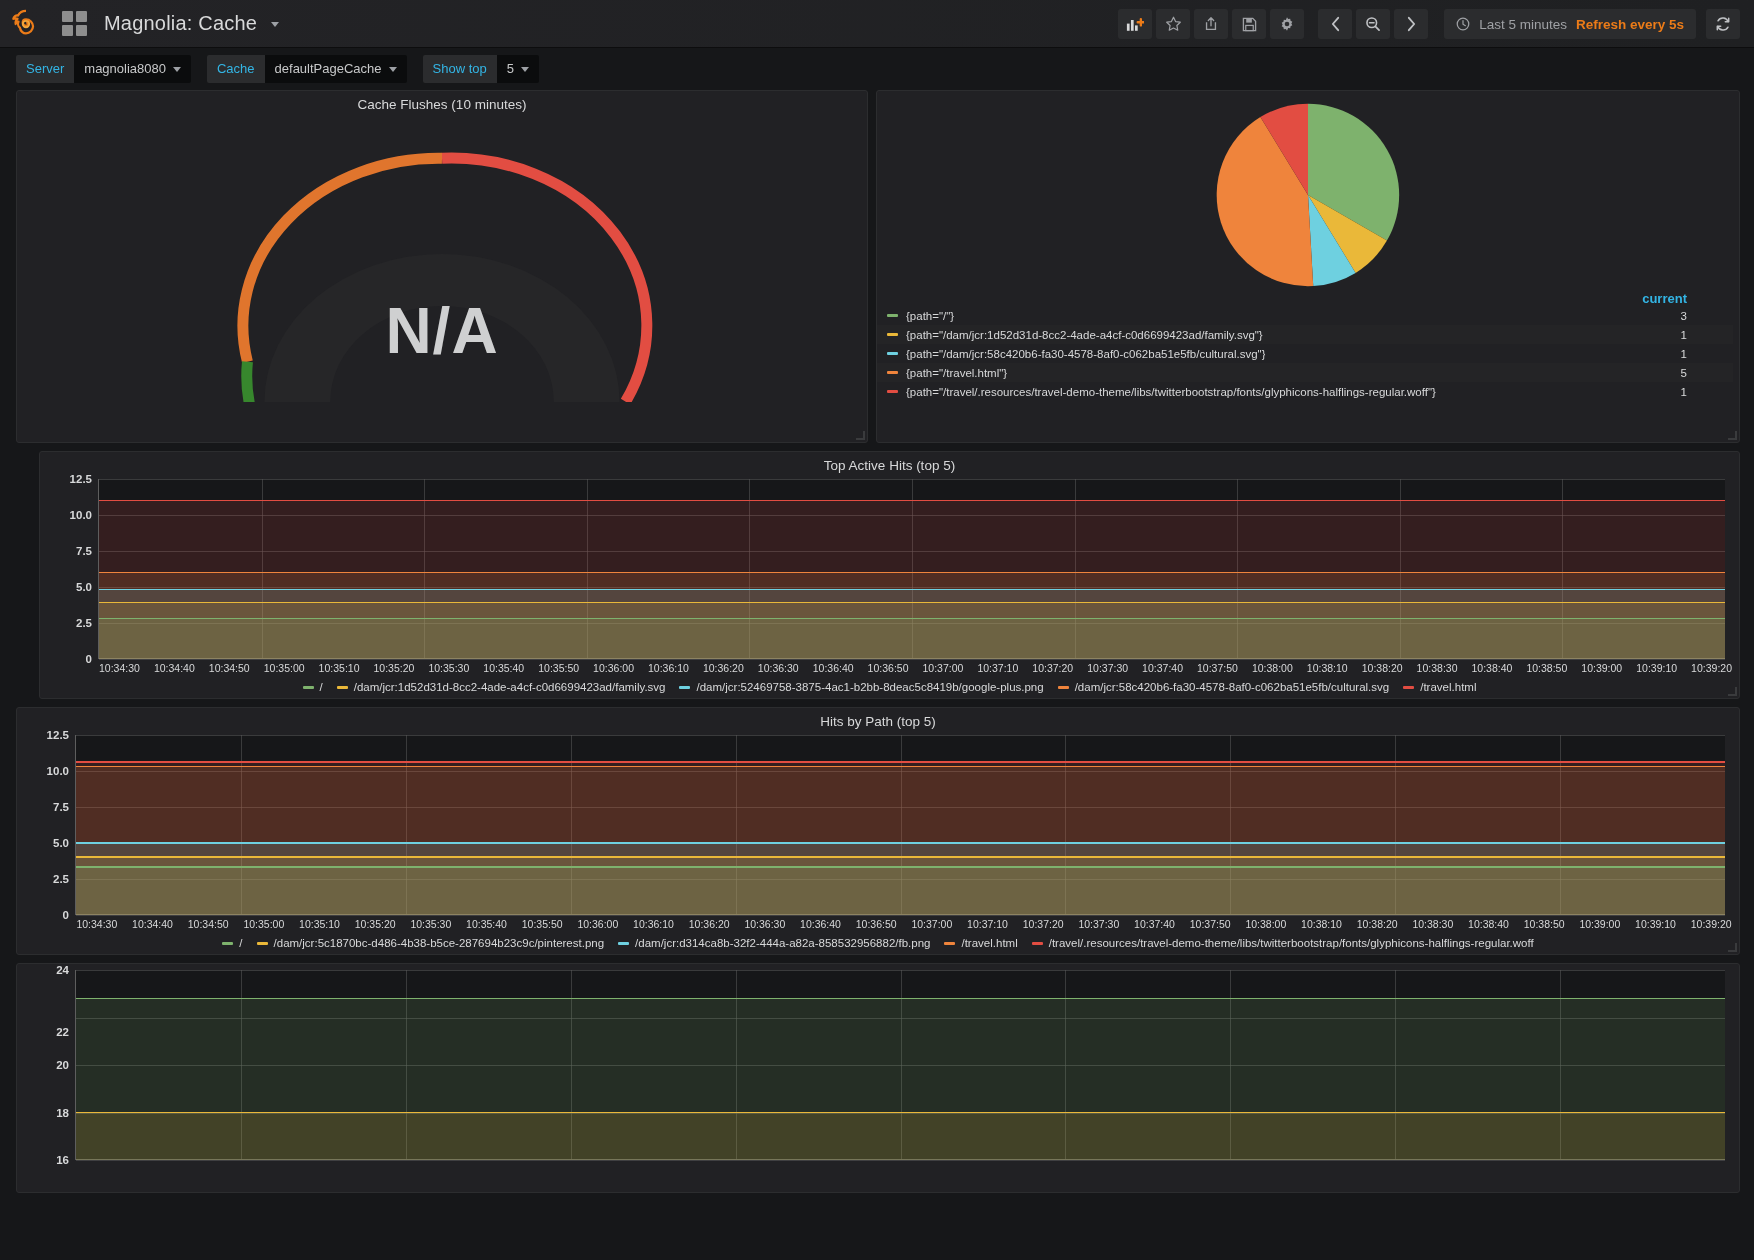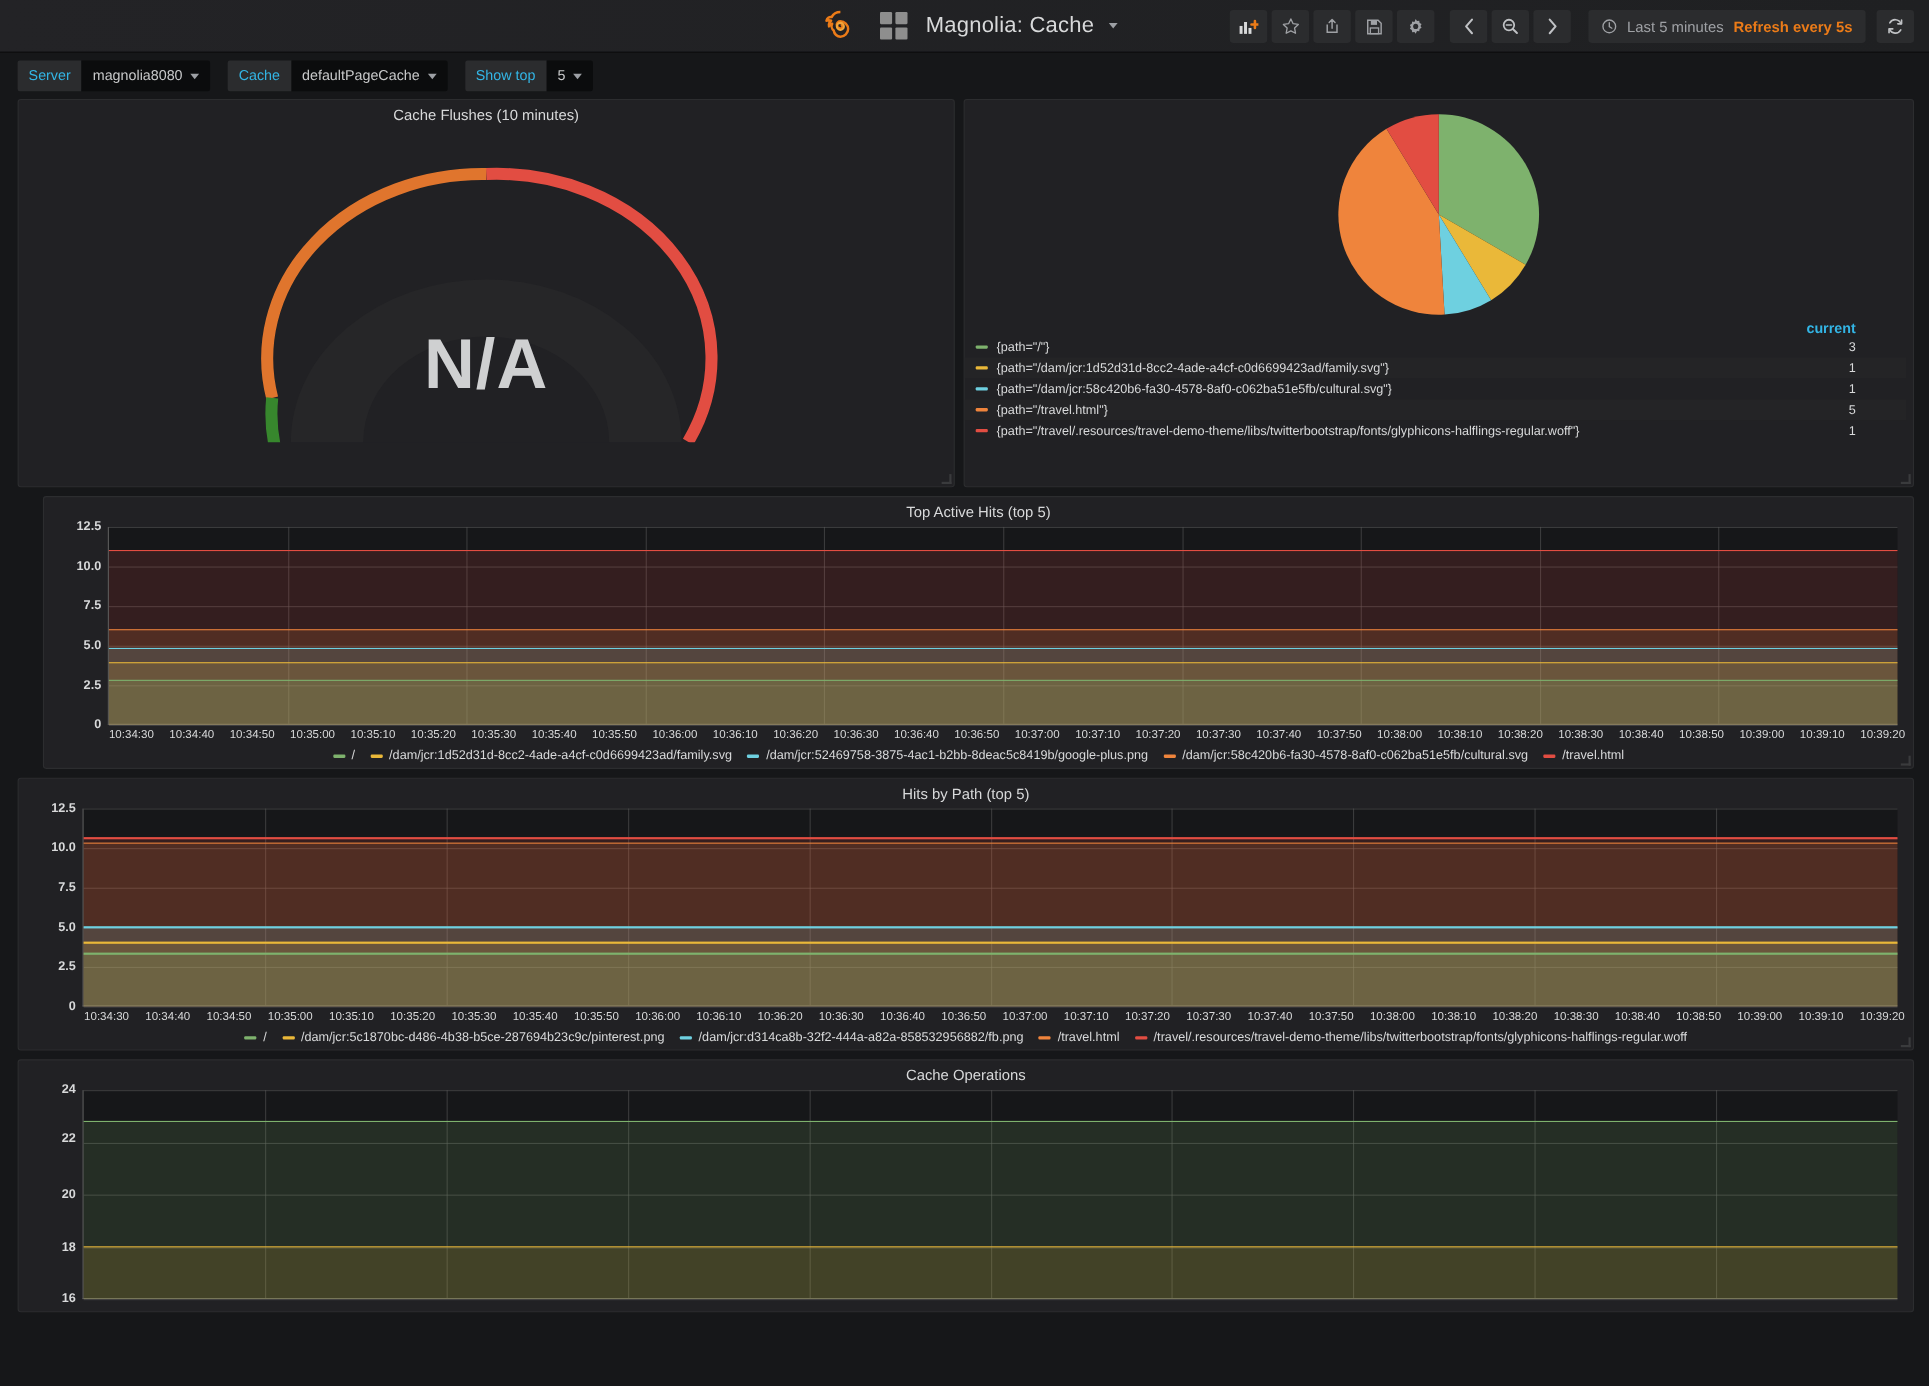--- a/index.html
+++ b/index.html
@@ -11,21 +11,20 @@
     overflow: hidden;
   }
 
   
   .navbar {
     height: 48px;
     background: linear-gradient(90deg, #232326 0%, #1f2022 100%);
     display: flex; align-items: center;
     border-bottom: 1px solid #0d0d0e;
     position: relative;
-    justify-content: center;
   }
   .brand-logo {
     width: 52px; height: 48px;
     display: flex; align-items: center; justify-content: center;
     flex: none;
   }
   .grid-icon {
     width: 26px; height: 26px;
     display: grid; grid-template-columns: 11px 11px; grid-template-rows: 11px 11px;
     gap: 3px; margin-left: 10px; flex: none;
@@ -535,27 +534,26 @@
           <i class="lg-dash" style="background: rgb(226, 77, 66);"></i>
           <span>/travel/.resources/travel-demo-theme/libs/twitterbootstrap/fonts/glyphicons-halflings-regular.woff</span>
         </div>
       </div>
     <div class="resize-corner"></div>
   </div>
 </div>
 
 <div class="row" style="margin-top:8px;">
   <div class="panel p-graph" style="height:230px;">
-    <div class="panel-title">Cache Operations</div>
     <div class="graph-body">
       <div class="y-axis" id="yax-2">
           <span style="top: 190px;">16</span>
           <span style="top: 142.5px;">18</span>
           <span style="top: 95px;">20</span>
-          <span style="top: 44px;">22</span>
+          <span style="top: 62px;">22</span>
           <span style="top: 0px;">24</span>
         </div>
       <div class="plot" id="plot-2" style="height:190px;">
           <div class="hgrid" style="top: 190px;"></div>
           <div class="hgrid" style="top: 142.5px;"></div>
           <div class="hgrid" style="top: 95px;"></div>
           <div class="hgrid" style="top: 47.5px;"></div>
           <div class="hgrid" style="top: 0px;"></div>
           <div class="vgrid" style="left: 10%;"></div>
           <div class="vgrid" style="left: 20%;"></div>

